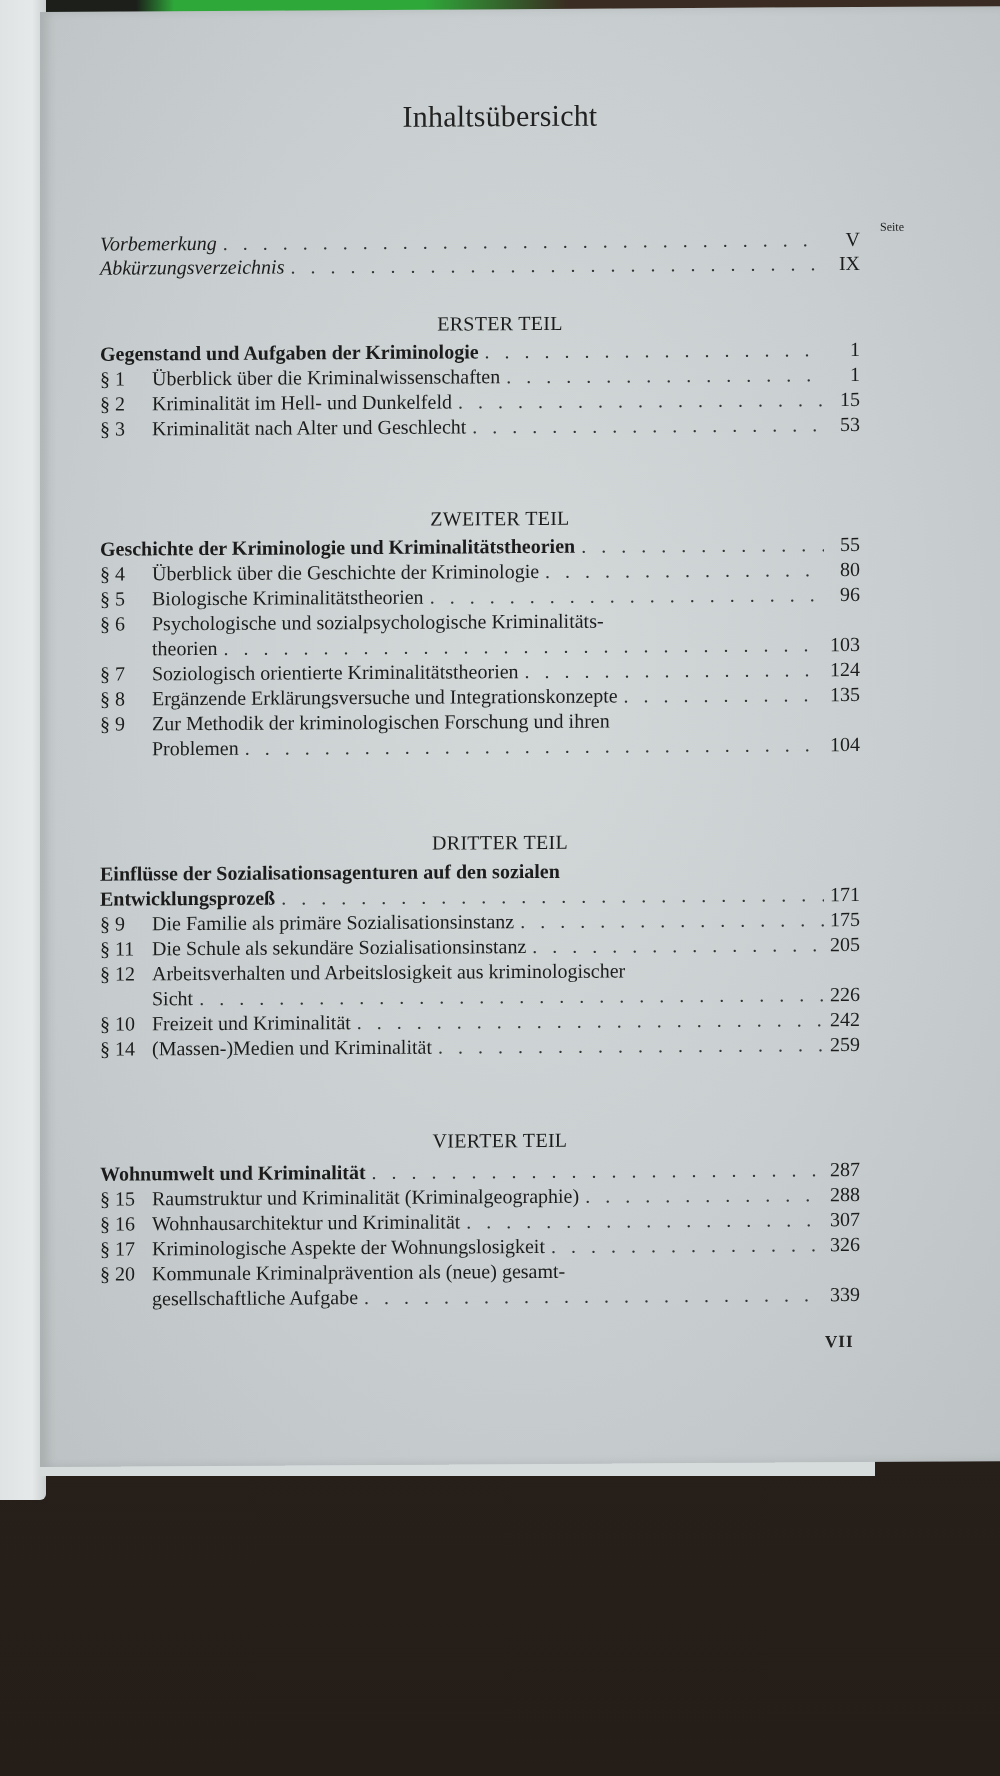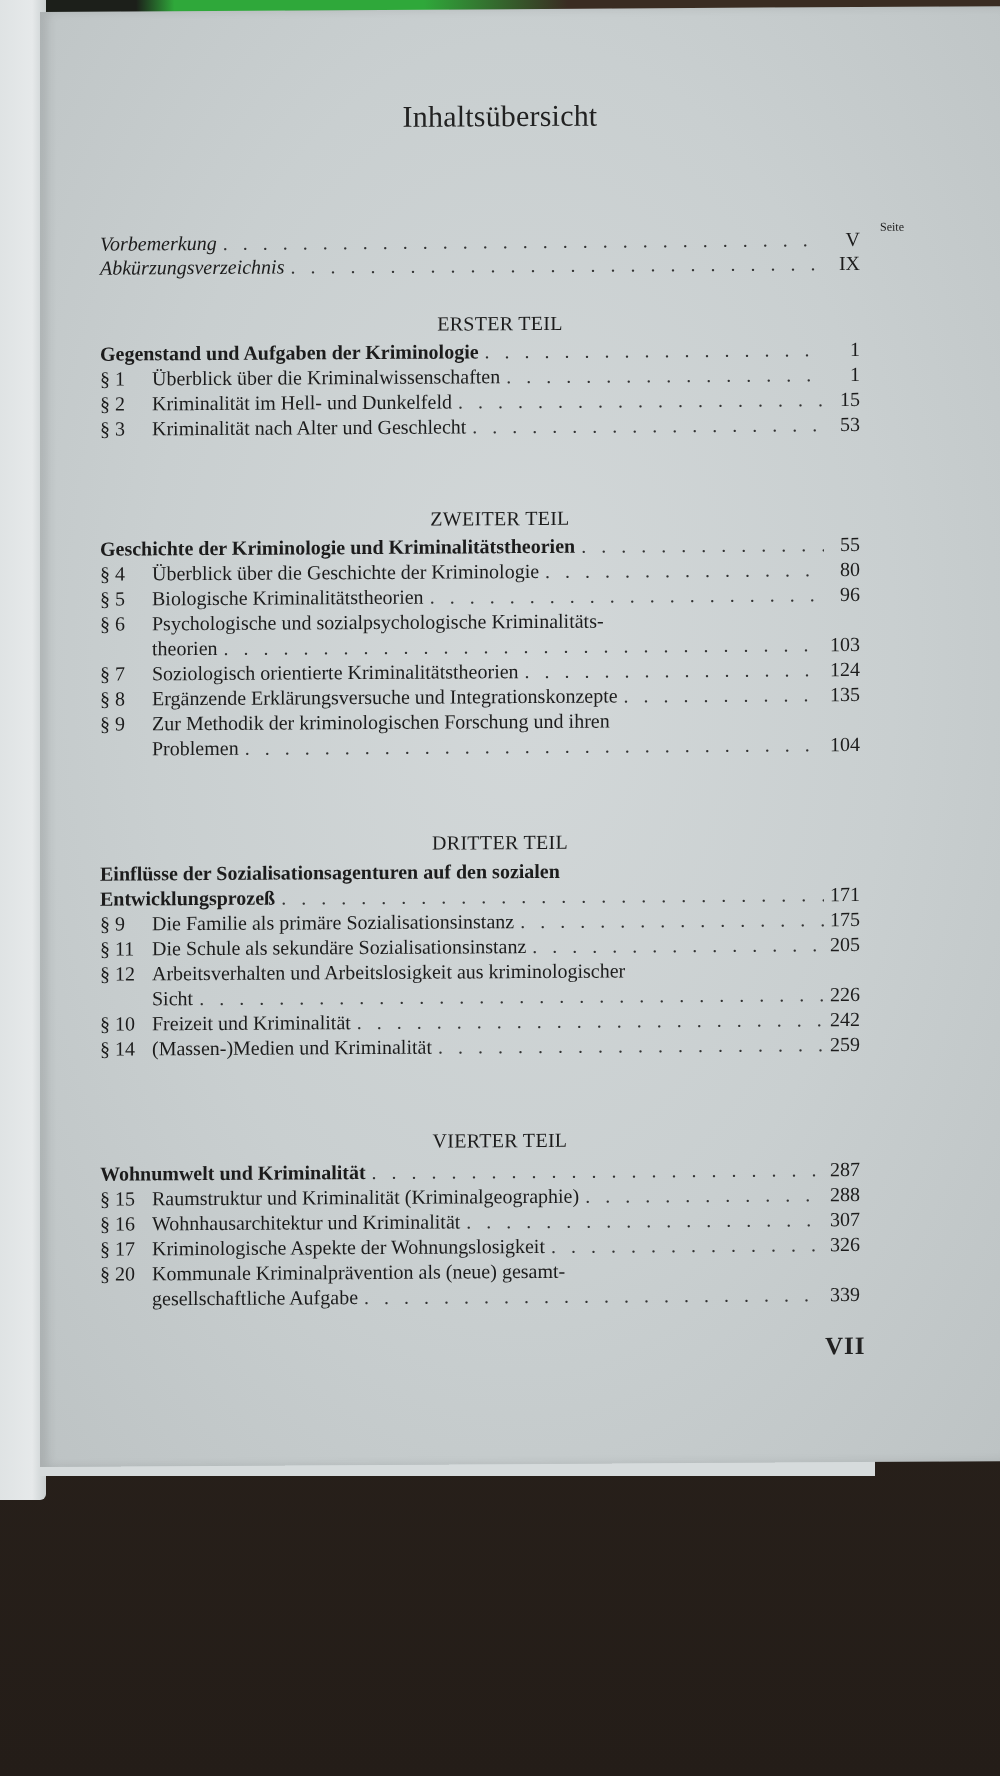--- a/index.html
+++ b/index.html
@@ -45,21 +45,21 @@
   .row .leader {
     flex:1 1 auto; overflow:hidden; margin:0 6px; letter-spacing:5px; color:#333;
   }
   .row .leader::before {
     content:". . . . . . . . . . . . . . . . . . . . . . . . . . . . . . . . . . . . . . . . . . . . . . . . . . . . . . . . . . . . . . . . . . . . . . . . . . . . . . . . . . . . . . . . . . . . . . . . . . . . . . . . . . .";
   }
   .row .page-no { flex:none; min-width:30px; text-align:right; }
   .part-heading {
     position:absolute; left:0; width:100%; text-align:center; font-size:20px; letter-spacing:0.3px;
   }
-  .folio { position:absolute; font-size:25px; font-weight:bold; color:#222; letter-spacing:1px; }
+  .folio { position:absolute; font-size:17px; font-weight:bold; color:#222; letter-spacing:1px; }
 </style>
 </head>
 <body>
 
 <div class="top-strip"></div>
 <div class="left-page"></div>
 <div class="page-under"></div>
 
 <div class="page">
   <div class="content">

